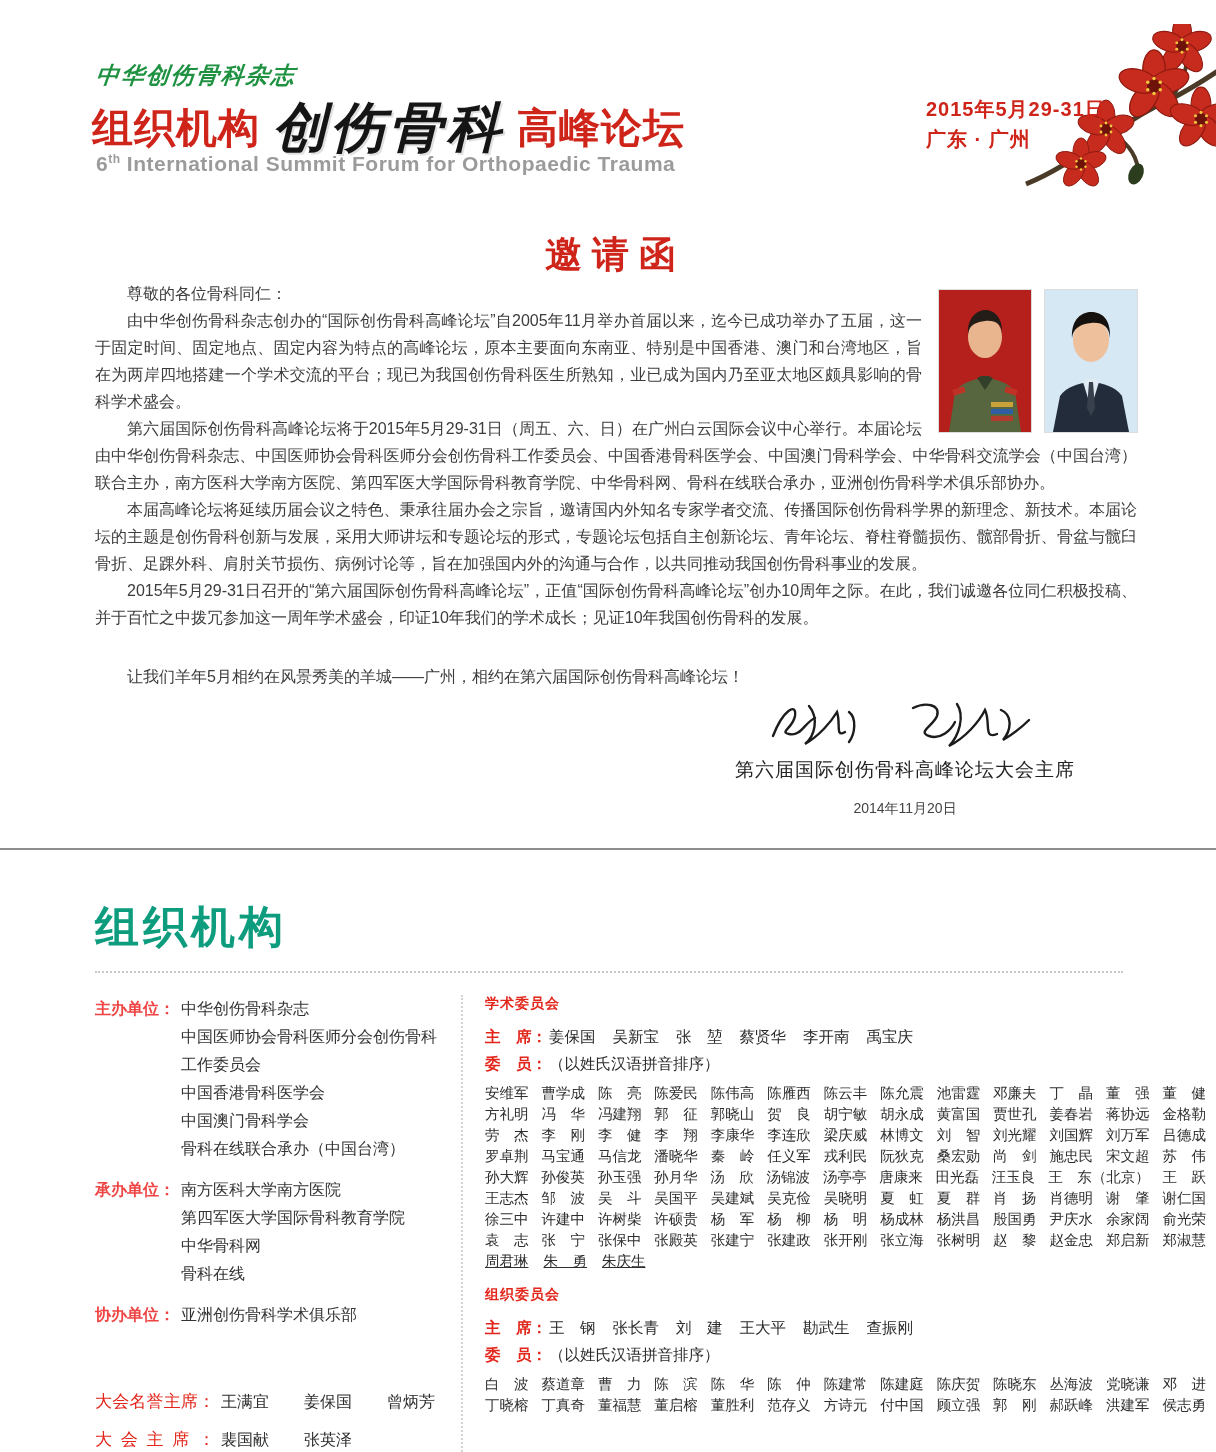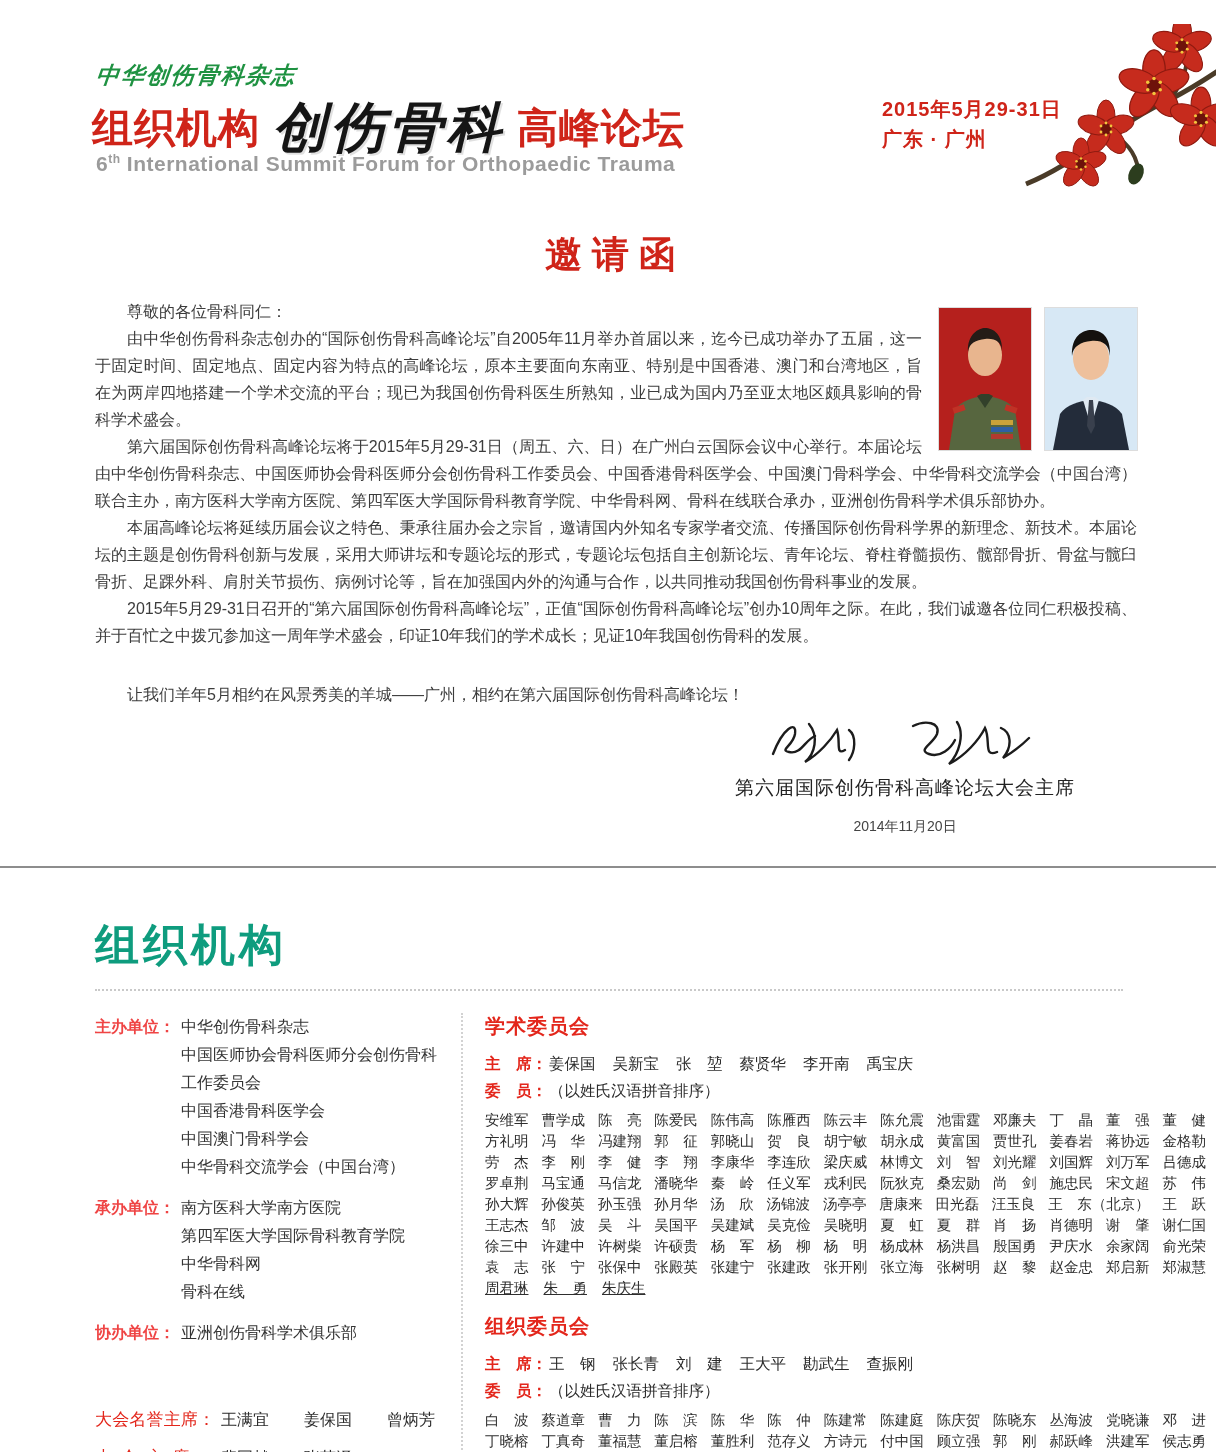--- a/index.html
+++ b/index.html
@@ -15,28 +15,28 @@
   
   .masthead{position:relative;height:212px;}
   .journal-logo{position:absolute;left:96px;top:60px;color:var(--logo-green);
     font-size:23px;font-weight:bold;font-style:italic;transform:skewX(-6deg);letter-spacing:2px;}
   .main-title{position:absolute;left:92px;top:92px;white-space:nowrap;}
   .title-red{color:var(--accent-red);font-size:41px;font-weight:bold;letter-spacing:1px;vertical-align:middle;}
   .title-script{color:#151515;font-size:54px;font-weight:bold;font-style:italic;
     letter-spacing:4px;margin:0 8px;vertical-align:middle;text-shadow:2px 2px 0 rgba(0,0,0,.12);}
   .subtitle{position:absolute;left:96px;top:152px;color:var(--subtitle-gray);font-size:21px;font-weight:600;letter-spacing:.5px;}
   .subtitle sup{font-size:12px;}
-  .date-block{position:absolute;left:882px;top:94px;color:var(--accent-red);
+  .date-block{position:absolute;left:926px;top:94px;color:var(--accent-red);
     font-size:20px;font-weight:bold;line-height:30px;letter-spacing:1px;z-index:2;}
   .flowers{position:absolute;right:0;top:24px;z-index:1;}
 
   
   .invitation{position:relative;padding:18px 80px 0 95px;}
   .inv-title{color:var(--accent-red);font-size:37px;font-weight:bold;text-align:center;
-    letter-spacing:10px;margin-bottom:18px;}
+    letter-spacing:10px;}
   .letter{font-size:16px;line-height:27px;text-align:justify;color:var(--body-text);width:1042px;}
   .photos{float:right;width:215px;height:158px;padding-top:10px;display:flex;gap:14px;justify-content:flex-end;}
   .photo{width:92px;height:142px;box-shadow:0 0 0 1px #ddd;}
   .letter p{text-indent:2em;}
   .salutation{text-indent:0;}
   .closing{margin-top:32px;}
   .sign-block{display:flex;flex-direction:column;align-items:center;width:360px;
     margin-left:auto;margin-right:52px;margin-top:2px;}
   .sign-caption{font-size:19px;font-weight:400;color:#222;letter-spacing:1px;margin-top:2px;text-indent:0;}
   .sign-date{font-size:14px;color:#444;margin-top:12px;}
@@ -57,21 +57,21 @@
   .unit-items{flex:1;color:#333;}
 
   .chairs-box{margin-top:58px;}
   .chair-row{display:flex;font-size:16px;line-height:29px;margin-bottom:9px;}
   .chair-label{flex:0 0 126px;font-weight:normal;color:var(--label-red);text-align:justify;
     text-align-last:justify;padding-right:6px;font-size:17px;}
   .chair-names{flex:1;color:#2b2b2b;}
   .chair-line{display:flex;gap:17px;}
   .chair-name{display:inline-block;min-width:66px;white-space:nowrap;}
 
-  .committee-heading{color:var(--label-red);font-size:20px;font-weight:bold;margin-bottom:10px;letter-spacing:1px;}
+  .committee-heading{color:var(--label-red);font-size:14px;font-weight:bold;margin-bottom:10px;letter-spacing:1px;}
   .role-line{display:flex;font-size:15.5px;line-height:27px;color:#2b2b2b;}
   .role-label{flex:0 0 64px;font-weight:bold;color:var(--label-red);}
   .role-names{display:flex;gap:17px;flex-wrap:wrap;}
   .member-note{color:#2b2b2b;}
   .name-rows{margin-top:6px;margin-bottom:4px;}
   .name-row{display:flex;justify-content:space-between;font-size:14.5px;line-height:21px;
     color:#2e2e2e;white-space:nowrap;}
   .name-row.short{justify-content:flex-start;gap:15px;text-decoration:underline;}
   .committee{margin-bottom:14px;}
 </style>
@@ -188,21 +188,21 @@
     <div class="org-columns">
       <div class="org-left">
         <div id="units">
             <div class="unit-row">
               <span class="unit-label">主办单位：</span>
               <div class="unit-items">
                 <div class="unit-item">中华创伤骨科杂志</div>
                 <div class="unit-item">中国医师协会骨科医师分会创伤骨科工作委员会</div>
                 <div class="unit-item">中国香港骨科医学会</div>
                 <div class="unit-item">中国澳门骨科学会</div>
-                <div class="unit-item">中华骨科交流学会（中国台湾）</div>
+                <div class="unit-item">骨科在线联合承办（中国台湾）</div>
               </div>
             </div>
             <div class="unit-row">
               <span class="unit-label">承办单位：</span>
               <div class="unit-items">
                 <div class="unit-item">南方医科大学南方医院</div>
                 <div class="unit-item">第四军医大学国际骨科教育学院</div>
                 <div class="unit-item">中华骨科网</div>
                 <div class="unit-item">骨科在线</div>
               </div>

